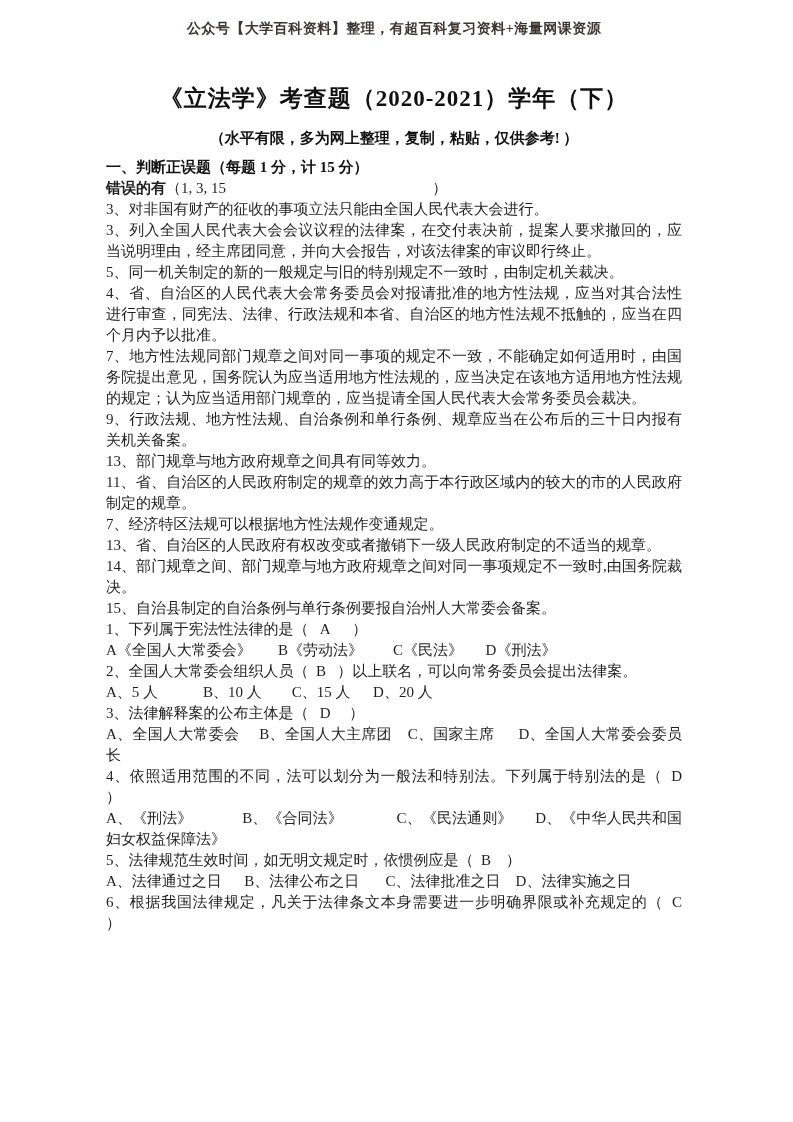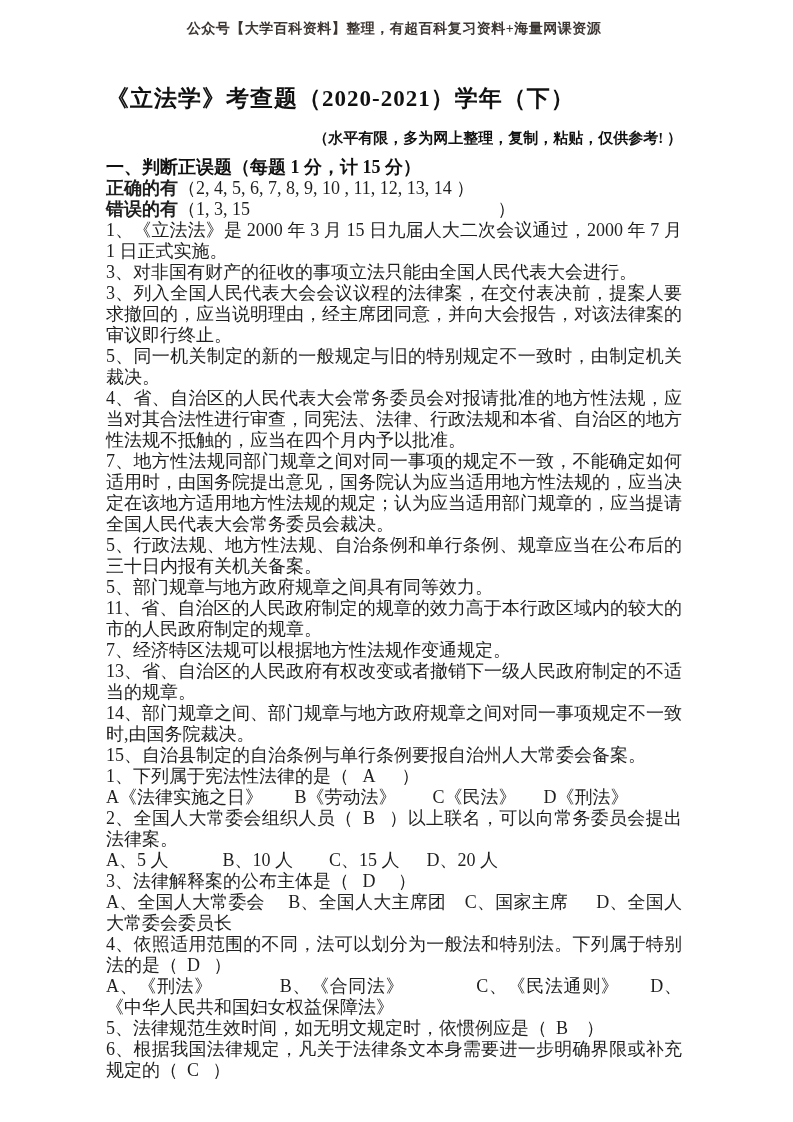--- a/index.html
+++ b/index.html
@@ -22,40 +22,41 @@
   .header-note {
     text-align: center;
     font-size: 14px;
     line-height: 18px;
     color: #3d3734;
     font-weight: bold;
     letter-spacing: 0.5px;
   }
   .doc-title {
     margin: 46px 0 0 0;
+    text-align: center;
     font-size: 23px;
     line-height: 30px;
     font-weight: bold;
     color: #111111;
     letter-spacing: 1px;
   }
   .doc-subtitle {
     margin-top: 14px;
-    text-align: right;
+    text-align: center;
     font-size: 15px;
     line-height: 20px;
     font-weight: bold;
     color: #111111;
   }
   .content {
     margin-top: 9px;
   }
   .content p {
     margin: 0;
-    font-size: 18px;
+    font-size: 15px;
     line-height: 21px;
     text-align: justify;
     white-space: pre-wrap;
     word-break: break-all;
   }
   .sec-heading {
     font-weight: bold;
     font-size: 15px;
     line-height: 21px;
     color: #111111;
@@ -73,44 +74,43 @@
   <div class="header-note">公众号【大学百科资料】整理，有超百科复习资料+海量网课资源</div>
 
   <h1 class="doc-title">《立法学》考查题（2020-2021）学年（下）</h1>
 
   <div class="doc-subtitle">（水平有限，多为网上整理，复制，粘贴，仅供参考! ）</div>
 
   <div class="content">
 
     <p class="sec-heading">一、判断正误题（每题 1 分，计 15 分）</p>
 
-    <p class="answer-line"><span class="lbl">正确的有</span><span>（2, 4, 5, 6, 7, 8, 9, 10 , 11, 12, 13, 14 ）</span></p>
 
     <p class="answer-line"><span class="lbl">错误的有</span><span>（1, 3, 15                                                       ）</span></p>
 
-    <p>1、《立法法》是 2000 年 3 月 15 日九届人大二次会议通过，2000 年 7 月 1 日正式实施。</p>
     <p>3、对非国有财产的征收的事项立法只能由全国人民代表大会进行。</p>
     <p>3、列入全国人民代表大会会议议程的法律案，在交付表决前，提案人要求撤回的，应当说明理由，经主席团同意，并向大会报告，对该法律案的审议即行终止。</p>
     <p>5、同一机关制定的新的一般规定与旧的特别规定不一致时，由制定机关裁决。</p>
     <p>4、省、自治区的人民代表大会常务委员会对报请批准的地方性法规，应当对其合法性进行审查，同宪法、法律、行政法规和本省、自治区的地方性法规不抵触的，应当在四个月内予以批准。</p>
     <p>7、地方性法规同部门规章之间对同一事项的规定不一致，不能确定如何适用时，由国务院提出意见，国务院认为应当适用地方性法规的，应当决定在该地方适用地方性法规的规定；认为应当适用部门规章的，应当提请全国人民代表大会常务委员会裁决。</p>
-    <p>5、行政法规、地方性法规、自治条例和单行条例、规章应当在公布后的三十日内报有关机关备案。</p>
-    <p>5、部门规章与地方政府规章之间具有同等效力。</p>
+    <p>9、行政法规、地方性法规、自治条例和单行条例、规章应当在公布后的三十日内报有关机关备案。</p>
+    <p>13、部门规章与地方政府规章之间具有同等效力。</p>
     <p>11、省、自治区的人民政府制定的规章的效力高于本行政区域内的较大的市的人民政府制定的规章。</p>
     <p>7、经济特区法规可以根据地方性法规作变通规定。</p>
     <p>13、省、自治区的人民政府有权改变或者撤销下一级人民政府制定的不适当的规章。</p>
     <p>14、部门规章之间、部门规章与地方政府规章之间对同一事项规定不一致时,由国务院裁决。</p>
     <p>15、自治县制定的自治条例与单行条例要报自治州人大常委会备案。</p>
 
 
     <p>1、下列属于宪法性法律的是（   A      ）</p>
-    <p>A《法律实施之日》       B《劳动法》        C《民法》      D《刑法》</p>
+    <p>A《全国人大常委会》       B《劳动法》        C《民法》      D《刑法》</p>
     <p>2、全国人大常委会组织人员（  B   ）以上联名，可以向常务委员会提出法律案。</p>
     <p>A、5 人            B、10 人        C、15 人      D、20 人</p>
     <p>3、法律解释案的公布主体是（   D     ）</p>
     <p>A、全国人大常委会     B、全国人大主席团    C、国家主席      D、全国人大常委会委员长</p>
     <p>4、依照适用范围的不同，法可以划分为一般法和特别法。下列属于特别法的是（  D   ）</p>
     <p>A、《刑法》             B、《合同法》              C、《民法通则》      D、《中华人民共和国妇女权益保障法》</p>
     <p>5、法律规范生效时间，如无明文规定时，依惯例应是（  B    ）</p>
+    <p>A、法律通过之日      B、法律公布之日       C、法律批准之日    D、法律实施之日</p>
     <p>6、根据我国法律规定，凡关于法律条文本身需要进一步明确界限或补充规定的（  C   ）</p>
 
   </div>
 </div>
 
 </body></html>

